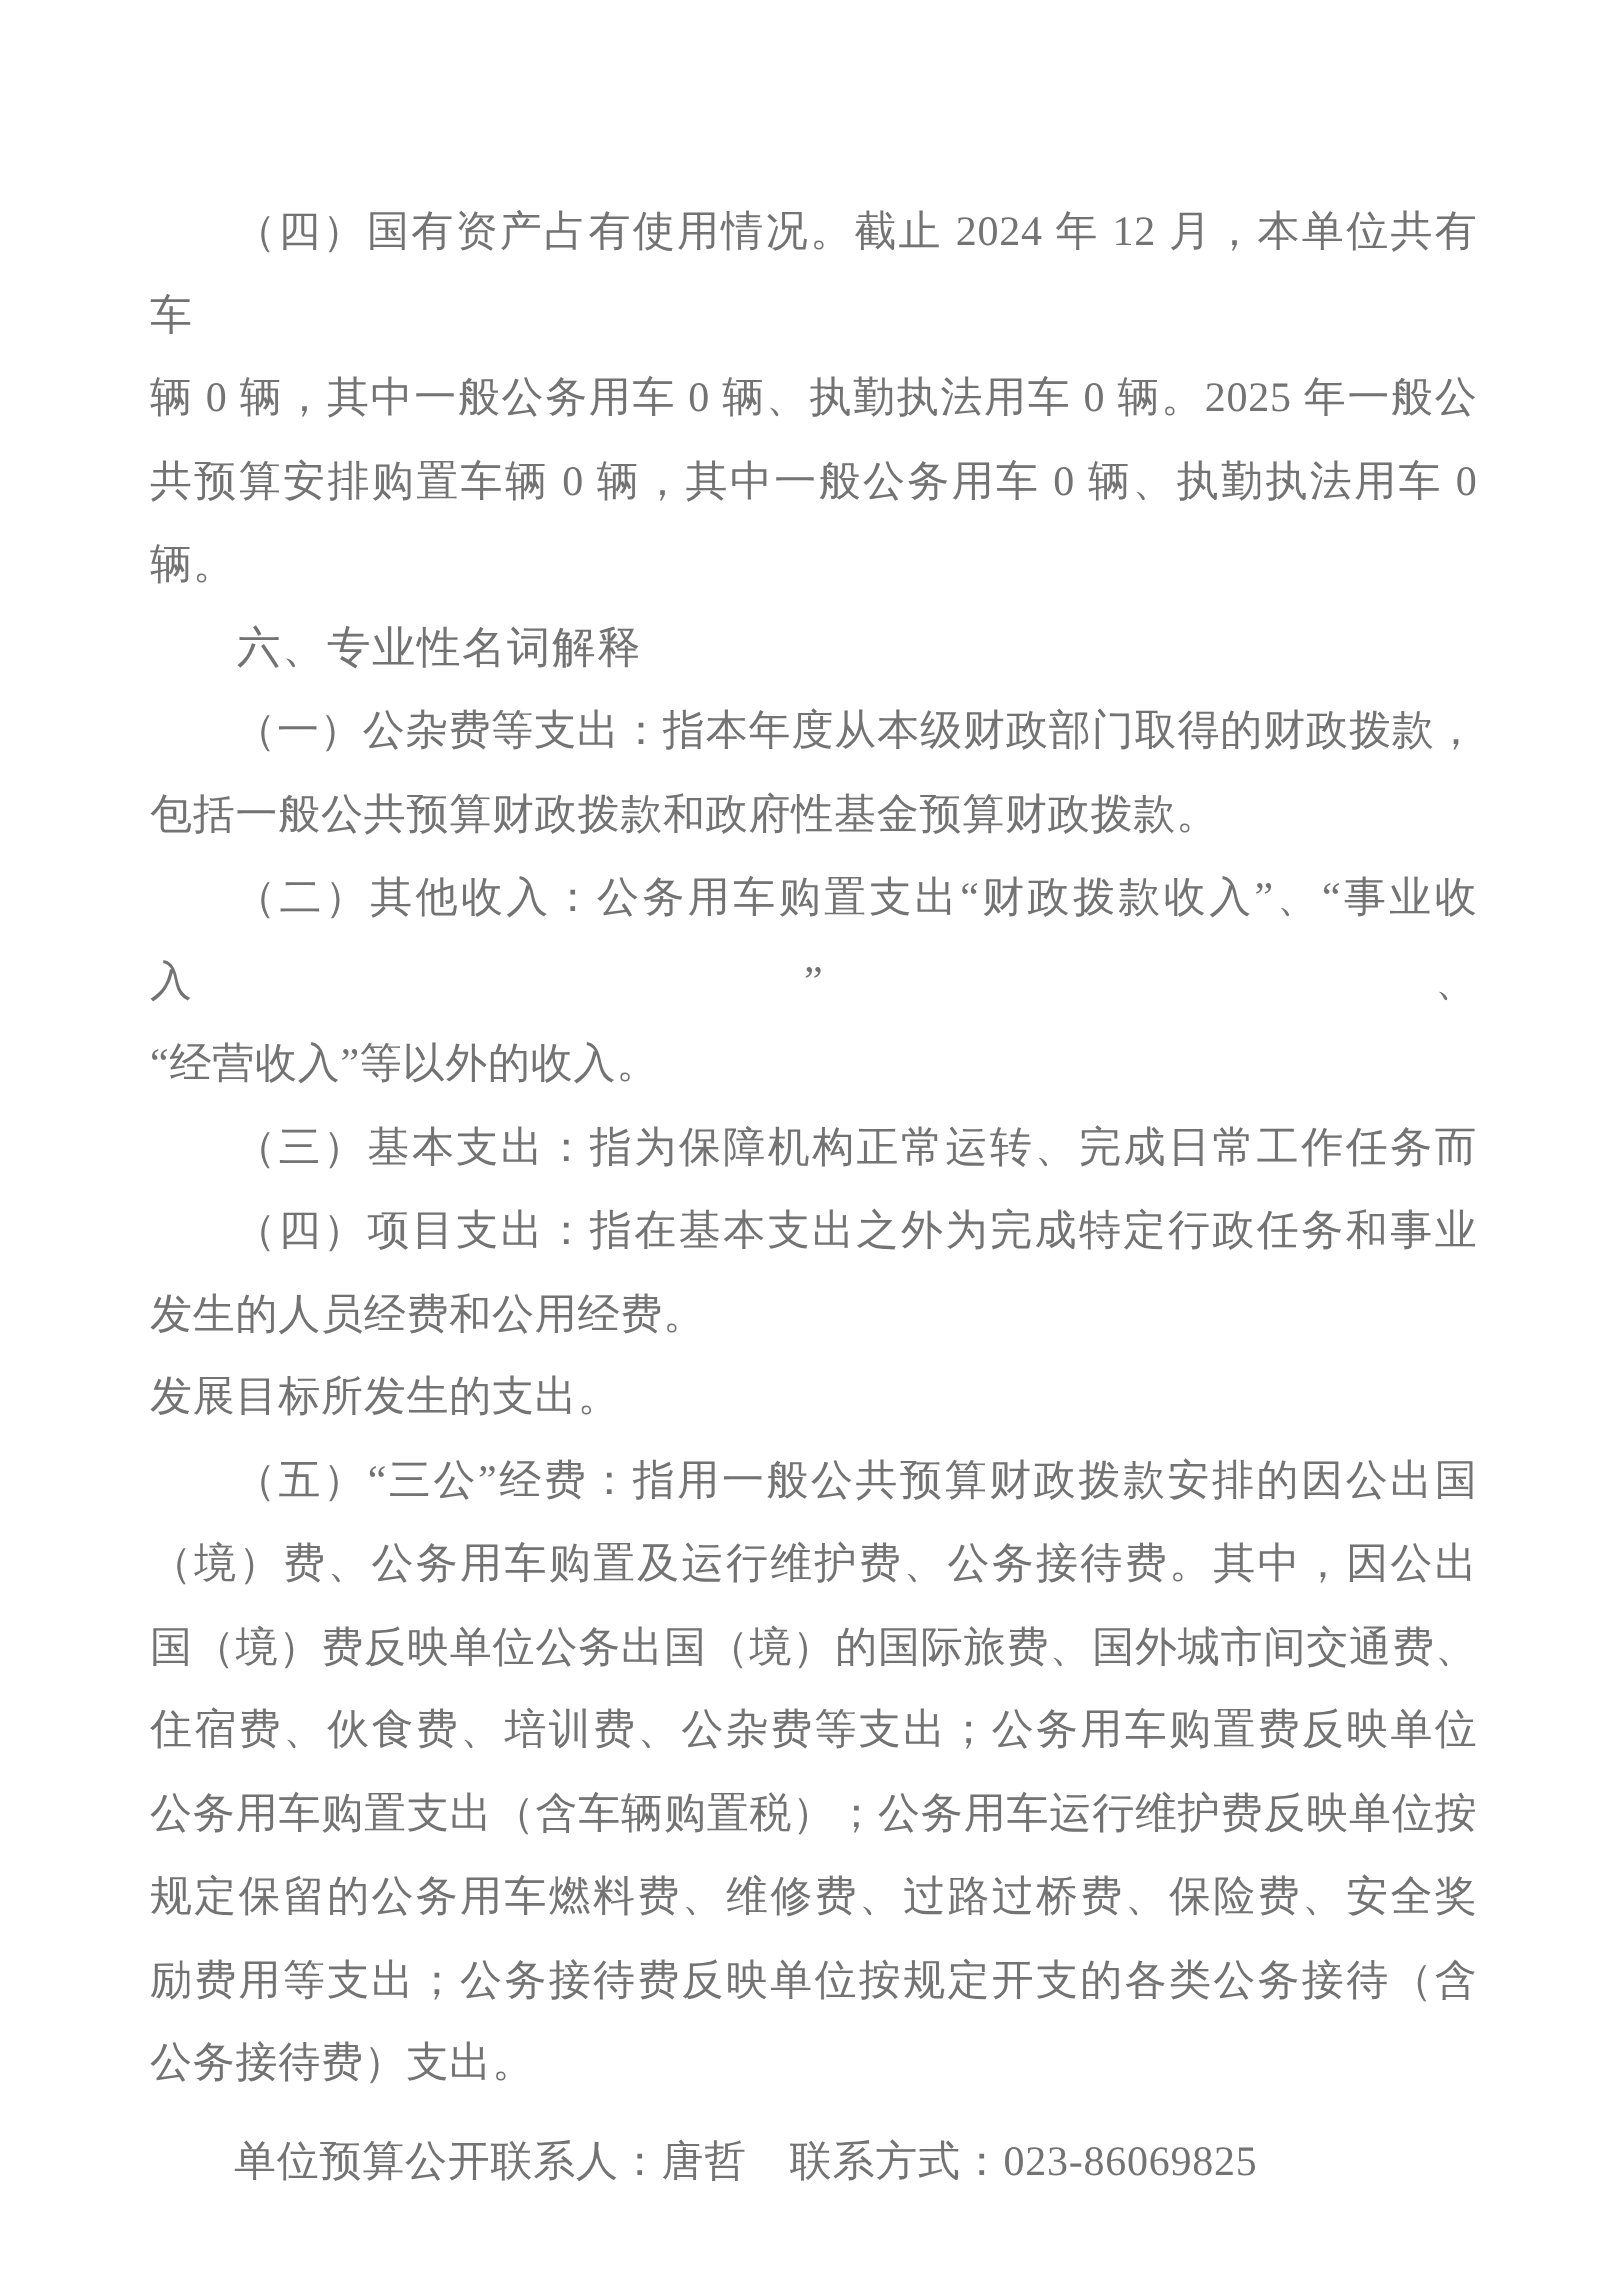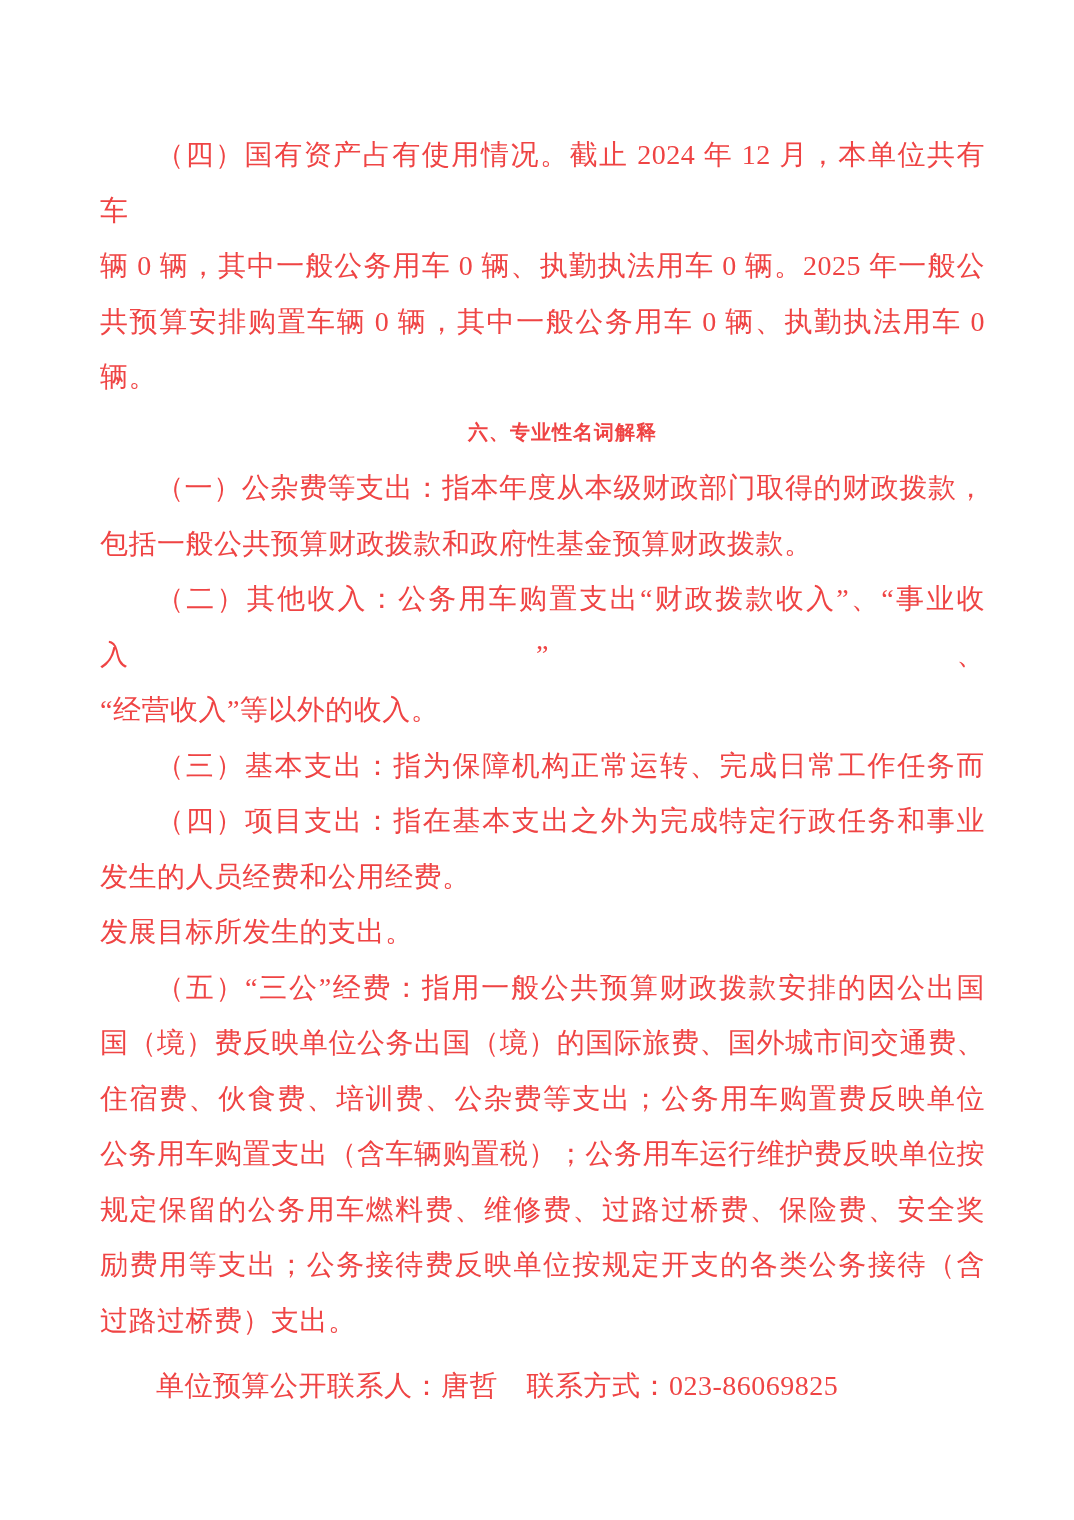--- a/index.html
+++ b/index.html
@@ -8,44 +8,43 @@
     width: 1074px;
     height: 1520px;
     background: #ffffff;
     overflow: hidden;
   }
   .doc {
     position: absolute;
     left: 100px;
     top: 127px;
     width: 885px;
-    color: #ef4444;
+    color: #737373;
     font-family: "Liberation Serif", "DejaVu Serif", serif;
     font-size: 28px;
     line-height: 55.5px;
   }
   .line {
     min-height: 55.5px;
     text-align: left;
     letter-spacing: 0.5px;
   }
   .line.fill {
     text-align: justify;
     text-align-last: justify;
   }
   .line.indent {
     text-indent: 2em;
   }
   .line.heading {
     font-family: "Liberation Sans", "DejaVu Sans", sans-serif;
-    font-weight: bold;
-    font-size: 20px;
+    font-weight: normal;
+    font-size: 29px;
     text-indent: 2em;
     letter-spacing: 1px;
-    text-align: center;
   }
   .line.contact {
     margin-top: 10px;
     text-indent: 2em;
   }
 </style>
 </head>
 <body>
 
 <div class="page">
@@ -57,21 +56,22 @@
       <div class="line heading">六、专业性名词解释</div>
       <div class="line indent fill">（一）公杂费等支出：指本年度从本级财政部门取得的财政拨款，</div>
       <div class="line">包括一般公共预算财政拨款和政府性基金预算财政拨款。</div>
       <div class="line indent fill">（二）其他收入：公务用车购置支出“财政拨款收入”、“事业收入”、</div>
       <div class="line">“经营收入”等以外的收入。</div>
       <div class="line indent fill">（三）基本支出：指为保障机构正常运转、完成日常工作任务而</div>
       <div class="line indent fill">（四）项目支出：指在基本支出之外为完成特定行政任务和事业</div>
       <div class="line">发生的人员经费和公用经费。</div>
       <div class="line">发展目标所发生的支出。</div>
       <div class="line indent fill">（五）“三公”经费：指用一般公共预算财政拨款安排的因公出国</div>
+      <div class="line fill">（境）费、公务用车购置及运行维护费、公务接待费。其中，因公出</div>
       <div class="line fill">国（境）费反映单位公务出国（境）的国际旅费、国外城市间交通费、</div>
       <div class="line fill">住宿费、伙食费、培训费、公杂费等支出；公务用车购置费反映单位</div>
       <div class="line fill">公务用车购置支出（含车辆购置税）；公务用车运行维护费反映单位按</div>
       <div class="line fill">规定保留的公务用车燃料费、维修费、过路过桥费、保险费、安全奖</div>
       <div class="line fill">励费用等支出；公务接待费反映单位按规定开支的各类公务接待（含</div>
-      <div class="line">过路过桥费）支出。</div>
+      <div class="line">公务接待费）支出。</div>
       <div class="line contact">单位预算公开联系人：唐哲　联系方式：023-86069825</div>
     </div>
 </div>
 
 </body></html>

